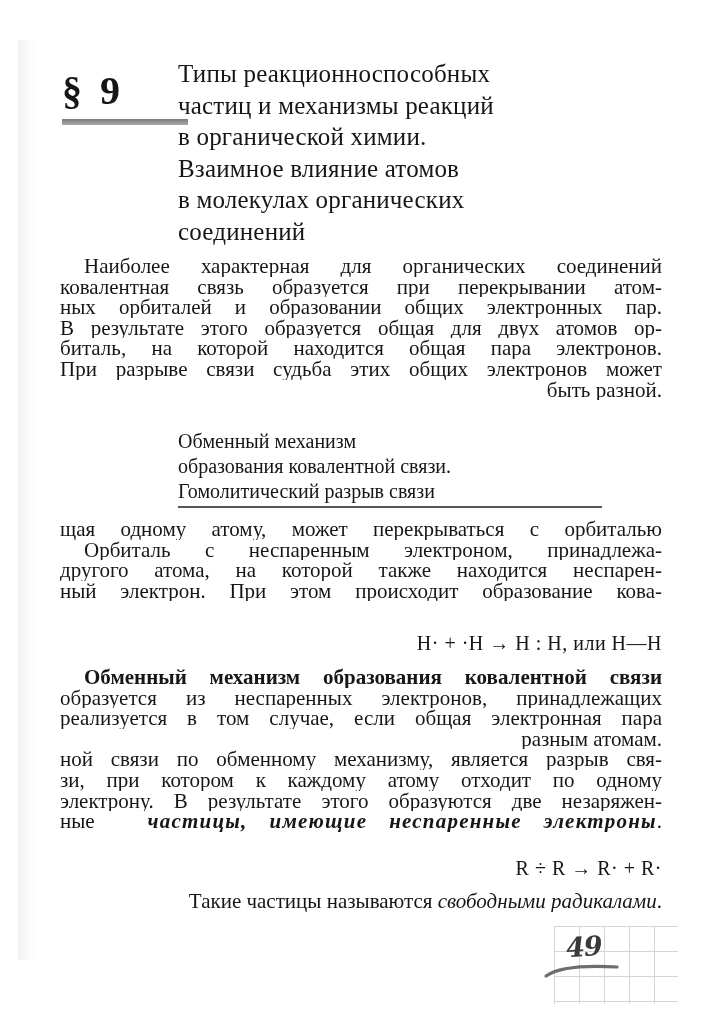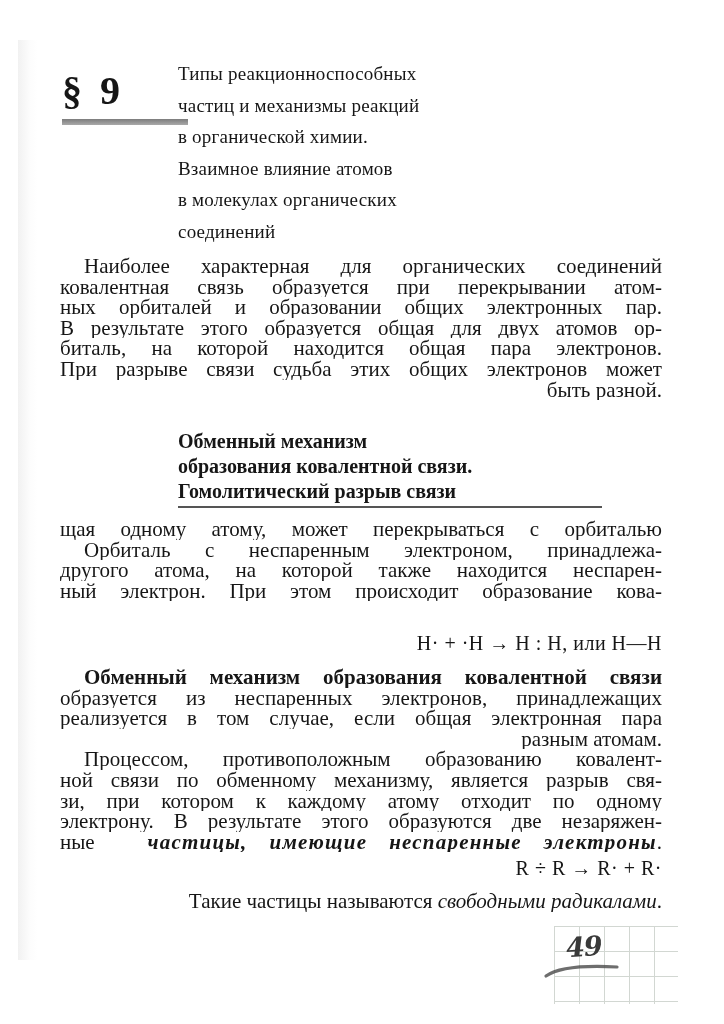--- a/index.html
+++ b/index.html
@@ -20,34 +20,34 @@
     position:absolute;left:62px;top:68px;
     font-size:40px;font-weight:bold;letter-spacing:4px;
     line-height:46px;
   }
   .sec-underline{
     position:absolute;left:62px;top:119px;width:126px;height:6px;
     background:linear-gradient(#7c7c7c,#a9a9a9);
   }
   .chapter-title{
     position:absolute;left:178px;top:58px;width:520px;
-    font-size:19px;line-height:31.5px;letter-spacing:0.2px;
+    font-size:25px;line-height:31.5px;letter-spacing:0.2px;
   }
   
   .para{position:absolute;left:60px;width:602px;font-size:21px;}
   .line{height:20.6px;line-height:20.6px;overflow:hidden;text-align:right;}
   .just{text-align:justify;text-align-last:justify;}
   .indent{padding-left:24px;}
   .ital{font-style:italic;}
   .boldline{font-weight:bold;}
   .emph{font-weight:bold;font-style:italic;letter-spacing:1.2px;margin-left:32px;}
   
   .subhdr{
     position:absolute;left:178px;top:429px;width:484px;
-    font-size:20px;font-weight:bold;line-height:25px;
+    font-size:20px;font-weight:normal;line-height:25px;
   }
   .subhdr-rule{
     position:absolute;left:178px;top:506px;width:424px;height:2px;
     background:#555555;
   }
   
   .formula{
     position:absolute;left:60px;width:602px;
     text-align:right;font-size:20px;line-height:22px;
     letter-spacing:0.5px;
@@ -114,21 +114,20 @@
     <div class="line just">ный электрон. При этом происходит образование кова-</div>
   </div>
 
   <div class="formula f1">Н· + ·Н → Н : Н, или Н—Н</div>
 
   <div class="para" style="top:667px;">
     <div class="line just indent boldline">Обменный механизм образования ковалентной связи</div>
     <div class="line just">образуется из неспаренных электронов, принадлежащих</div>
     <div class="line just">реализуется в том случае, если общая электронная пара</div>
     <div class="line">разным атомам.</div>
-    <div class="line just indent">Процессом, противоположным образованию ковалент-</div>
     <div class="line just">ной связи по обменному механизму, является разрыв свя-</div>
     <div class="line just">зи, при котором к каждому атому отходит по одному</div>
     <div class="line just">электрону. В результате этого образуются две незаряжен-</div>
     <div class="line just"><span>ные </span><span class="emph">частицы, имеющие неспаренные электроны</span><span>.</span></div>
   </div>
 
   <div class="formula f2">R ÷ R → R· + R·</div>
 
   <div class="para" style="top:891px;">
     <div class="line indent"><span>Такие частицы называются </span><span class="ital">свободными радикалами</span><span>.</span></div>

